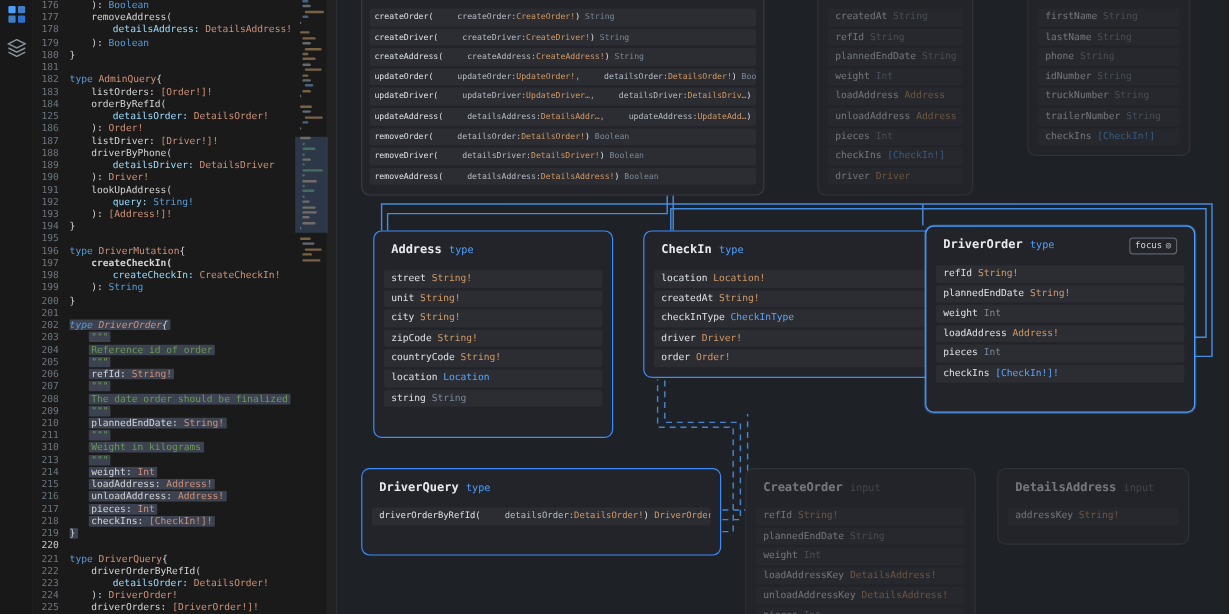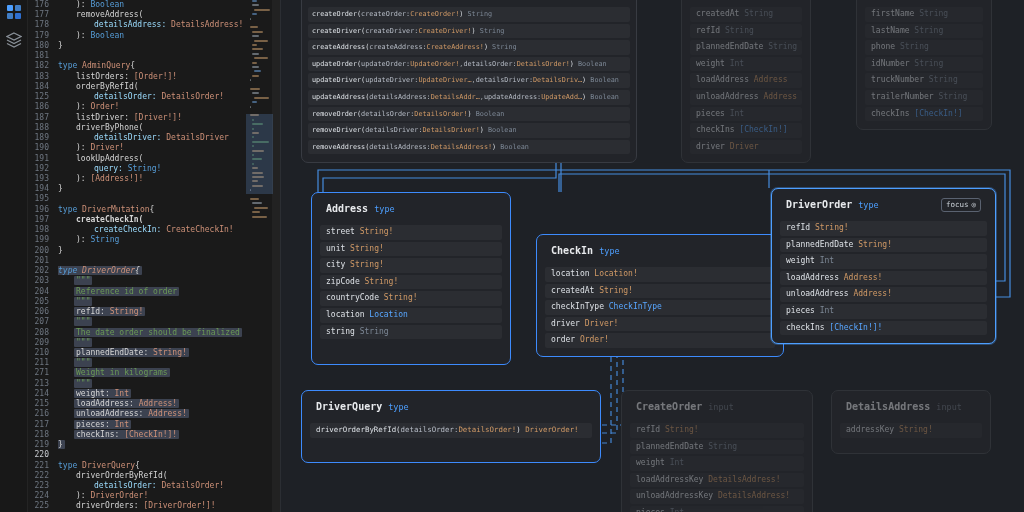--- a/index.html
+++ b/index.html
@@ -30,27 +30,27 @@
   .card.dim{border-color:#2f3237;}
   .card.dim .ctitle,.card.dim .crow{opacity:.42;}
   .ctitle{height:16px;line-height:16px;margin:0 8px 8px;padding:0 6px;display:flex;align-items:center;gap:6px;white-space:pre;}
   .cname{font-weight:bold;font-size:10px;color:#e8eaed;}
   .ckind{font-size:8.5px;}
   .kind-type{color:#4d9fff;} .kind-input{color:#6e7681;}
   .chip{margin-left:auto;display:inline-flex;gap:3px;align-items:center;border:1px solid #5a6270;border-radius:3px;padding:0 4px;height:12px;font-size:7.5px;color:#cdd3da;}
   .crow{height:14.6px;line-height:14.6px;margin:0 8px 2px;padding:0 6px;background:rgba(255,255,255,.045);border-radius:2px;white-space:pre;overflow:hidden;}
   .card.small .crow{font-size:6.8px;padding:0 4px;margin:0 6px 2px;}
   .card.small2 .crow{font-size:7.4px;}
-  .tok.n{color:#dde1e6;} .tok.a{color:#b6bcc6;} .tok.o{color:#d19a66;} .tok.b{color:#58a6ff;} .tok.g{color:#7d8896;} .tok.p{color:#9aa0a6;}
+  .tok.n{color:#dde1e6;} .tok.a{color:#b6bcc6;margin-left:20px;} .tok.o{color:#d19a66;} .tok.b{color:#58a6ff;} .tok.g{color:#7d8896;} .tok.p{color:#9aa0a6;}
   
   [data-card="0"]{left:20px;top:-8px;width:336px;height:171px;}
   [data-card="1"]{left:400px;top:-8px;width:130px;height:171px;}
   [data-card="2"]{left:575px;top:-8px;width:136px;height:138px;}
   [data-card="3"]{left:30px;top:192px;width:200px;height:173px;}
-  [data-card="4"]{left:255px;top:192px;width:248px;height:123px;margin-top:42px;}
+  [data-card="4"]{left:255px;top:192px;width:248px;height:123px;}
   [data-card="5"]{left:490px;top:188px;width:225px;height:156px;}
   [data-card="6"]{left:20px;top:390px;width:300px;height:73px;}
   [data-card="7"]{left:340px;top:390px;width:192px;height:140px;}
   [data-card="8"]{left:550px;top:390px;width:160px;height:64px;}
 </style>
 </head>
 <body>
 
 <div class="app">
 
@@ -103,21 +103,21 @@
         <div class="code-line"><span class="ln-num">202</span><span class="ln-body" style="padding-left: 0px; font-style: italic;"><span class="ln-inner sel"><span class="ct-b">type </span><span class="ct-t">DriverOrder</span><span class="ct-p">{</span></span></span></div>
         <div class="code-line"><span class="ln-num">203</span><span class="ln-body" style="padding-left: 18px;"><span class="ln-inner sel"><span class="ct-c">"""</span></span></span></div>
         <div class="code-line"><span class="ln-num">204</span><span class="ln-body" style="padding-left: 18px;"><span class="ln-inner sel"><span class="ct-c">Reference id of order</span></span></span></div>
         <div class="code-line"><span class="ln-num">205</span><span class="ln-body" style="padding-left: 18px;"><span class="ln-inner sel"><span class="ct-c">"""</span></span></span></div>
         <div class="code-line"><span class="ln-num">206</span><span class="ln-body" style="padding-left: 18px;"><span class="ln-inner sel"><span class="ct-p">refId: </span><span class="ct-t">String!</span></span></span></div>
         <div class="code-line"><span class="ln-num">207</span><span class="ln-body" style="padding-left: 18px;"><span class="ln-inner sel"><span class="ct-c">"""</span></span></span></div>
         <div class="code-line"><span class="ln-num">208</span><span class="ln-body" style="padding-left: 18px;"><span class="ln-inner sel"><span class="ct-c">The date order should be finalized</span></span></span></div>
         <div class="code-line"><span class="ln-num">209</span><span class="ln-body" style="padding-left: 18px;"><span class="ln-inner sel"><span class="ct-c">"""</span></span></span></div>
         <div class="code-line"><span class="ln-num">210</span><span class="ln-body" style="padding-left: 18px;"><span class="ln-inner sel"><span class="ct-p">plannedEndDate: </span><span class="ct-t">String!</span></span></span></div>
         <div class="code-line"><span class="ln-num">211</span><span class="ln-body" style="padding-left: 18px;"><span class="ln-inner sel"><span class="ct-c">"""</span></span></span></div>
-        <div class="code-line"><span class="ln-num">271</span><span class="ln-body" style="padding-left: 18px;"><span class="ln-inner sel"><span class="ct-c">Weight in kilograms</span></span></span></div>
+        <div class="code-line"><span class="ln-num">310</span><span class="ln-body" style="padding-left: 18px;"><span class="ln-inner sel"><span class="ct-c">Weight in kilograms</span></span></span></div>
         <div class="code-line"><span class="ln-num">213</span><span class="ln-body" style="padding-left: 18px;"><span class="ln-inner sel"><span class="ct-c">"""</span></span></span></div>
         <div class="code-line"><span class="ln-num">214</span><span class="ln-body" style="padding-left: 18px;"><span class="ln-inner sel"><span class="ct-p">weight: </span><span class="ct-t">Int</span></span></span></div>
         <div class="code-line"><span class="ln-num">215</span><span class="ln-body" style="padding-left: 18px;"><span class="ln-inner sel"><span class="ct-p">loadAddress: </span><span class="ct-t">Address!</span></span></span></div>
         <div class="code-line"><span class="ln-num">216</span><span class="ln-body" style="padding-left: 18px;"><span class="ln-inner sel"><span class="ct-p">unloadAddress: </span><span class="ct-t">Address!</span></span></span></div>
         <div class="code-line"><span class="ln-num">217</span><span class="ln-body" style="padding-left: 18px;"><span class="ln-inner sel"><span class="ct-p">pieces: </span><span class="ct-t">Int</span></span></span></div>
         <div class="code-line"><span class="ln-num">218</span><span class="ln-body" style="padding-left: 18px;"><span class="ln-inner sel"><span class="ct-p">checkIns: </span><span class="ct-t">[CheckIn!]!</span></span></span></div>
         <div class="code-line"><span class="ln-num">219</span><span class="ln-body" style="padding-left: 0px;"><span class="ln-inner sel"><span class="ct-p">}</span></span></span></div>
         <div class="code-line active"><span class="ln-num">220</span><span class="ln-body" style="padding-left: 0px;"></span></div>
         <div class="code-line"><span class="ln-num">221</span><span class="ln-body" style="padding-left: 0px;"><span class="ln-inner"><span class="ct-b">type </span><span class="ct-t">DriverQuery</span><span class="ct-p">{</span></span></span></div>
         <div class="code-line"><span class="ln-num">222</span><span class="ln-body" style="padding-left: 18px;"><span class="ln-inner"><span class="ct-p">driverOrderByRefId(</span></span></span></div>
@@ -241,21 +241,20 @@
         <div class="crow"><span class="tok n">checkInType</span><span class="tok b"> CheckInType</span></div>
         <div class="crow"><span class="tok n">driver</span><span class="tok o"> Driver!</span></div>
         <div class="crow"><span class="tok n">order</span><span class="tok o"> Order!</span></div>
       </div>
     <div class="card focus" data-card="5">
         <div class="ctitle"><span class="cname">DriverOrder</span><span class="ckind kind-type">type</span><span class="chip"><span class="chip-label">focus</span><span class="chip-icon">◎</span></span></div>
         <div class="crow"><span class="tok n">refId</span><span class="tok o"> String!</span></div>
         <div class="crow"><span class="tok n">plannedEndDate</span><span class="tok o"> String!</span></div>
         <div class="crow"><span class="tok n">weight</span><span class="tok g"> Int</span></div>
         <div class="crow"><span class="tok n">loadAddress</span><span class="tok o"> Address!</span></div>
-        <div class="crow"><span class="tok n">unloadAddress</span><span class="tok o"> Address!</span></div>
         <div class="crow"><span class="tok n">pieces</span><span class="tok g"> Int</span></div>
         <div class="crow"><span class="tok n">checkIns</span><span class="tok b"> [CheckIn!]!</span></div>
       </div>
     <div class="card hl small2" data-card="6">
         <div class="ctitle"><span class="cname">DriverQuery</span><span class="ckind kind-type">type</span></div>
         <div class="crow"><span class="tok n">driverOrderByRefId(</span><span class="tok a">detailsOrder:</span><span class="tok o">DetailsOrder!</span><span class="tok n">)</span><span class="tok o"> DriverOrder!</span></div>
       </div>
     <div class="card dim" data-card="7">
         <div class="ctitle"><span class="cname">CreateOrder</span><span class="ckind kind-input">input</span></div>
         <div class="crow"><span class="tok n">refId</span><span class="tok o"> String!</span></div>

